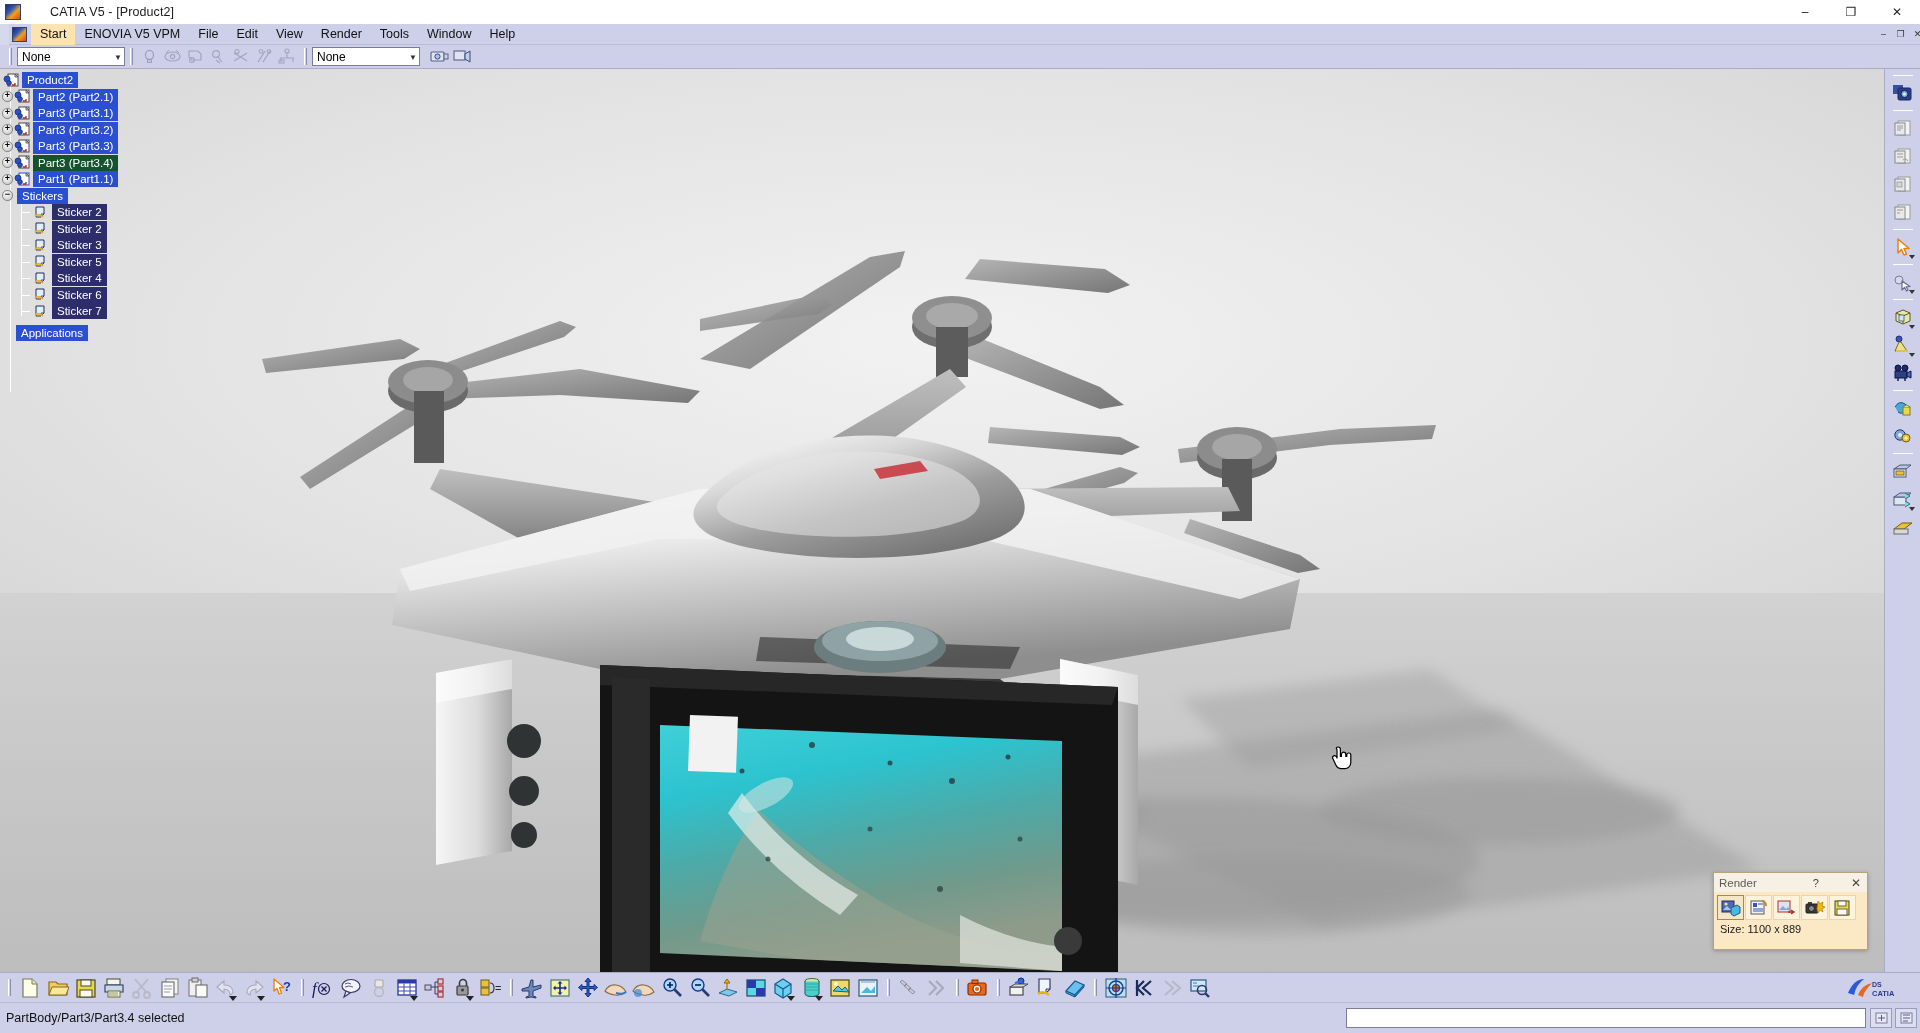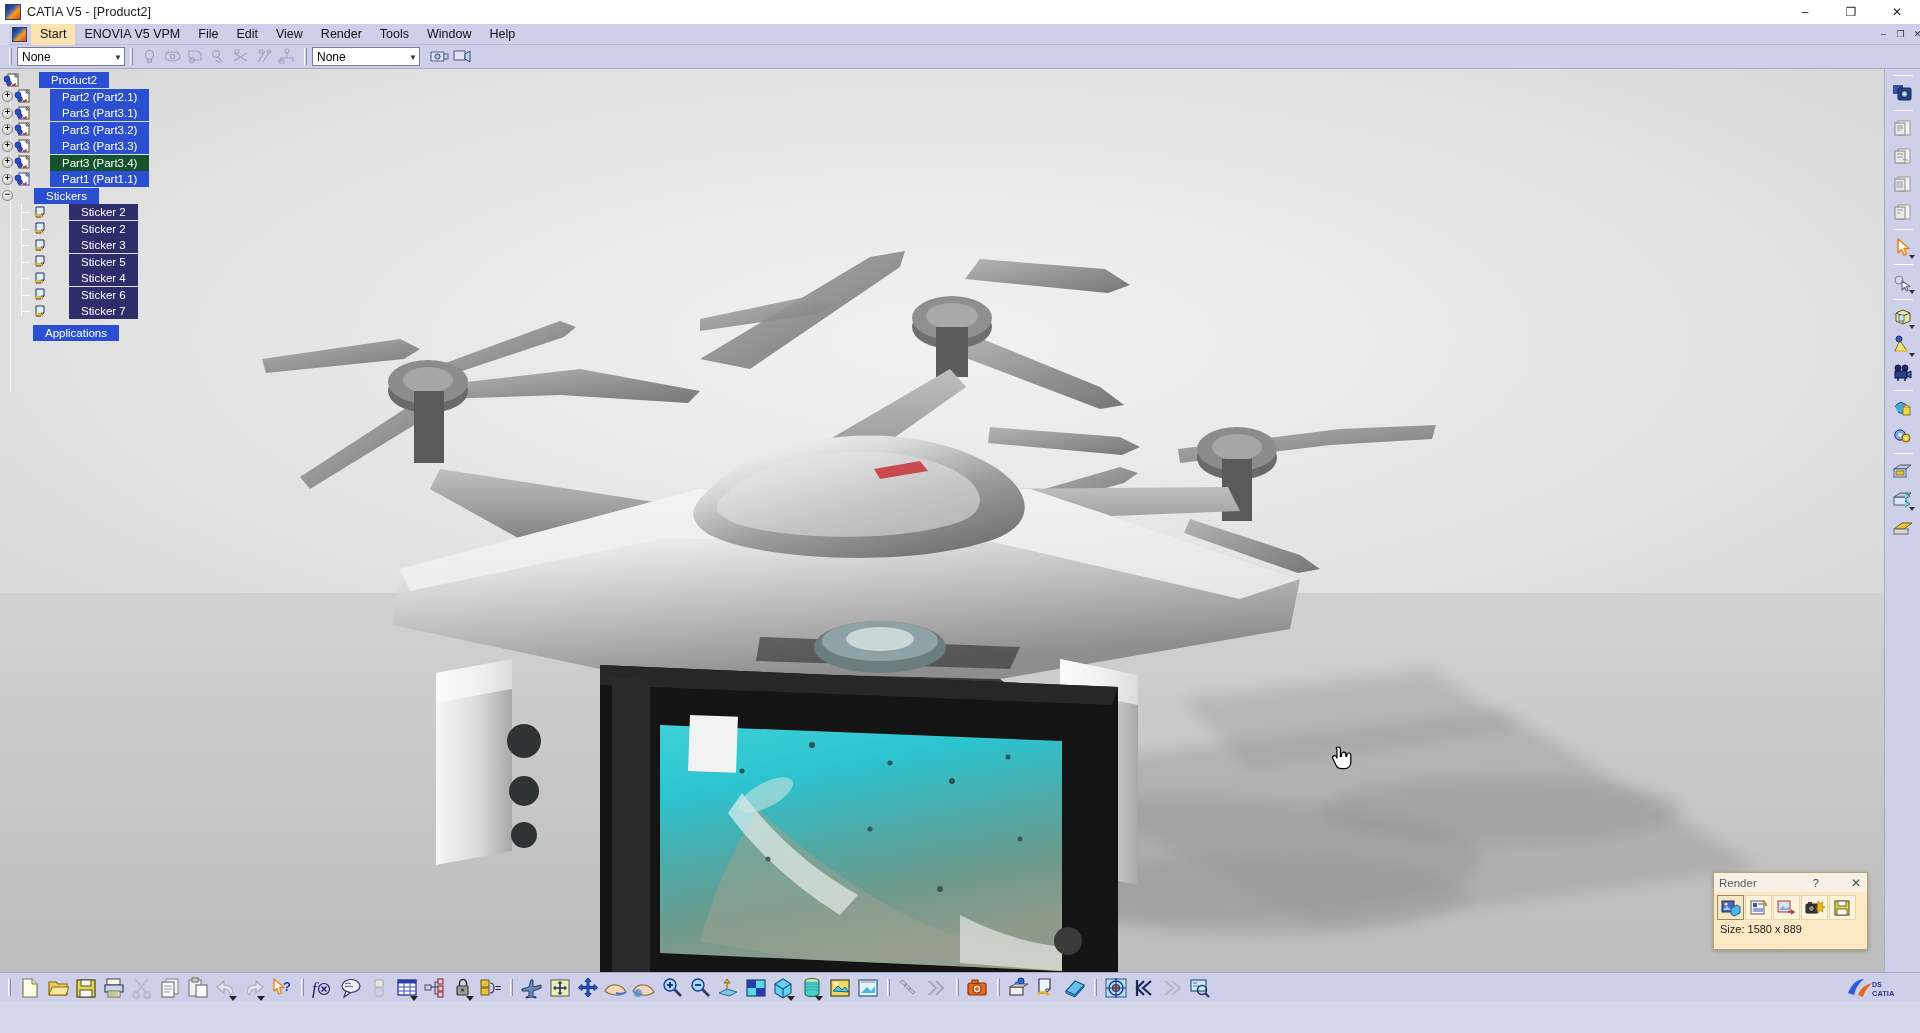--- a/index.html
+++ b/index.html
@@ -6,21 +6,21 @@
   html,body{
     width:1920px; height:1033px; overflow:hidden;
     font-family:"Liberation Sans", sans-serif;
     background:#d6d9ec;
   }
   #app{ position:relative; width:1920px; height:1033px; }
 
   
   .titlebar{
     position:absolute; left:0; top:0; width:1920px; height:24px;
-    background:#ffffff; display:flex; align-items:center;
+    background:#ffffff; display:flex; align-items:center;gap:23px;
   }
   .tb-icon{ width:16px;height:16px;margin-left:5px;margin-right:6px;
     background:linear-gradient(135deg,#1b2a6b 0%,#2f58b5 35%,#f0a020 60%,#d84b10 100%);
     border:1px solid #35406d; flex:none;}
   .tb-title{ font-size:12.5px; color:#1b1b1b; letter-spacing:.1px; }
   .tb-btns{ margin-left:auto; display:flex; height:24px; }
   .tb-btn{ width:46px;height:24px;display:flex;align-items:center;justify-content:center;
            font-size:12px;color:#222; }
 
   
@@ -70,22 +70,22 @@
   
   .tree{ position:absolute; left:0; top:72px; width:260px; z-index:20;
          font-size:11.5px; user-select:none; }
   .trow{ display:flex; align-items:center; height:16.5px; position:relative; }
   .tplus{ width:11px;height:11px;border:1px solid #8a8a8a;background:#e8e8e8;
     display:flex;align-items:center;justify-content:center;font-size:10px;
     line-height:9px;color:#000;border-radius:5px;flex:none;
     background:radial-gradient(circle at 40% 35%,#fff 0%,#d0d0d0 70%,#9a9a9a 100%);}
   .tplus span{ font-size:9px; font-weight:bold; position:relative; top:-1px;}
   .ticonwrap{ width:17px;height:15px;flex:none;margin:0 2px 0 1px;position:relative; }
-  .tlabel{ color:#ffffff; background:#2d2d6b; padding:0 11px; line-height:14px;
-           white-space:nowrap; border:1px solid transparent;margin-left:17px;}
+  .tlabel{ color:#ffffff; background:#2d2d6b; padding:0 4px; line-height:14px;
+           white-space:nowrap; border:1px solid transparent;}
   .tlabel.sel-orange{ background:#14532d; color:#ffffff; }
   .tlabel.sel-blue{ background:#2b4fd1; color:#ffffff; }
   .tline-v{ position:absolute; background:#ffffff; width:1px; }
   .tline-h{ position:absolute; background:#ffffff; height:1px; }
 
   
   .toolbar-right{
     position:absolute; right:0; top:69px; width:36px; height:903px;
     background:#cdd0e8; border-left:1px solid #a9acc9;
     display:flex; flex-direction:column; align-items:center; padding-top:3px;
@@ -812,21 +812,21 @@
           </svg>
       </div>
       <div class="rd-btn">
         <svg width="20" height="18" viewBox="0 0 20 18">
             <rect x="2" y="2" width="14" height="14" fill="#e8d84a" stroke="#4a4a2a" stroke-width="1"></rect>
             <rect x="5" y="2" width="8" height="5" fill="#f8f8f0" stroke="#4a4a2a" stroke-width=".8"></rect>
             <rect x="4" y="10" width="10" height="6" fill="#f8f8f0" stroke="#4a4a2a" stroke-width=".8"></rect>
           </svg>
       </div>
     </div>
-    <div class="rd-size">Size: 1580 x 889</div>
+    <div class="rd-size">Size: 1100 x 889</div>
   </div>
 
   <div class="toolbar-bottom">
     <div class="grip"></div>
     <div class="bicon">
       <svg width="22" height="22" viewBox="0 0 22 22">
           <path d="M4 2 h9 l5 5 v13 h-14z" fill="#fdfde8" stroke="#7a7a5a" stroke-width="1.2"></path>
           <path d="M13 2 v5 h5" fill="#e8e8c8" stroke="#7a7a5a" stroke-width="1"></path>
         </svg>
     </div>
@@ -1108,14 +1108,30 @@
     <div class="catia-logo">
       <svg width="60" height="26" viewBox="0 0 60 26">
         <path d="M2 18 q6 -14 16 -14 q-8 6 -10 16 z" fill="#2a5ad8"></path>
         <path d="M12 20 q4 -10 14 -12 q-8 8 -9 14 z" fill="#e8681c"></path>
         <text x="26" y="12" font-family="Liberation Sans, sans-serif" font-size="7" font-weight="bold" fill="#2a3a8a">DS</text>
         <text x="26" y="21" font-family="Liberation Sans, sans-serif" font-size="7.5" font-weight="bold" fill="#2a3a8a">CATIA</text>
       </svg>
     </div>
   </div>
 
+  <div class="statusbar">
+    <div class="status-text">PartBody/Part3/Part3.4 selected</div>
+    <input class="status-field" value="" style="">
+    <div class="status-box">
+      <svg width="13" height="12" viewBox="0 0 13 12">
+          <rect x="1" y="1" width="11" height="10" fill="#e8e8f4" stroke="#7a7a9a" stroke-width="1"></rect>
+          <path d="M3 6 h7 M6.5 3 v6" stroke="#5a5a8a" stroke-width="1"></path>
+        </svg>
+    </div>
+    <div class="status-box">
+      <svg width="13" height="12" viewBox="0 0 13 12">
+          <rect x="1" y="1" width="11" height="10" fill="#e8e8f4" stroke="#7a7a9a" stroke-width="1"></rect>
+          <path d="M3 3 h7 M3 6 h7 M3 9 h5" stroke="#5a5a8a" stroke-width="1"></path>
+        </svg>
+    </div>
+  </div>
 
 </div>
 
 </body></html>

